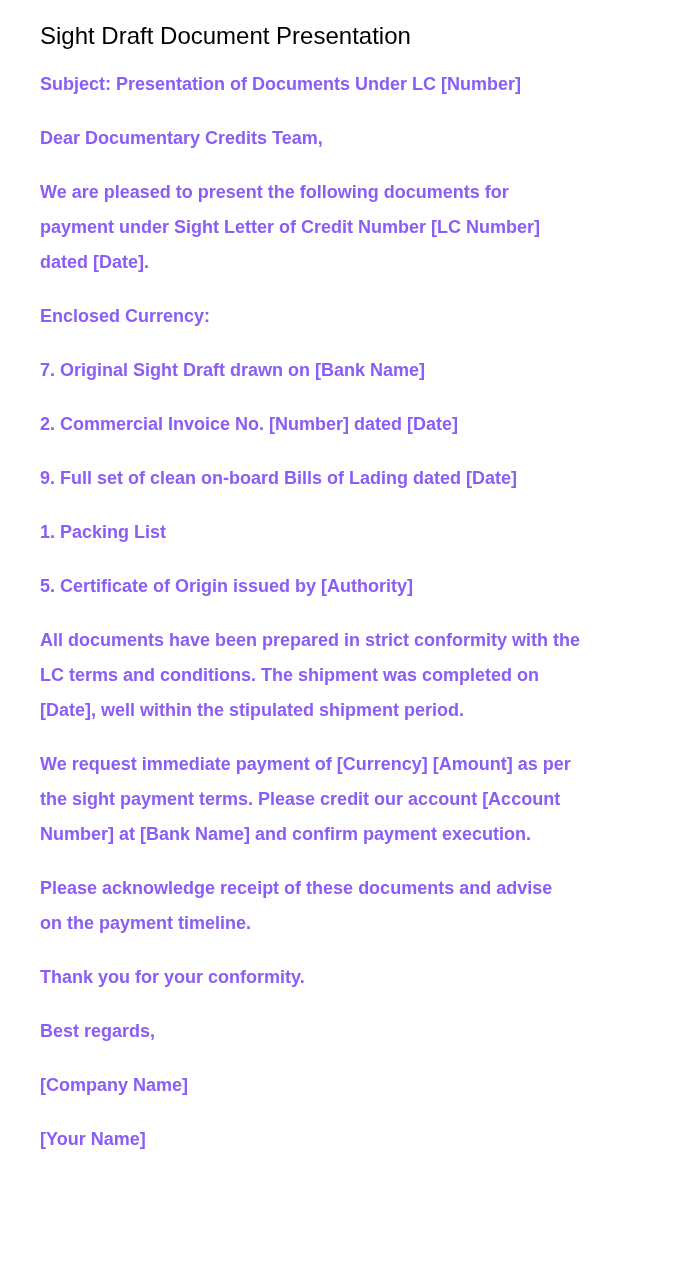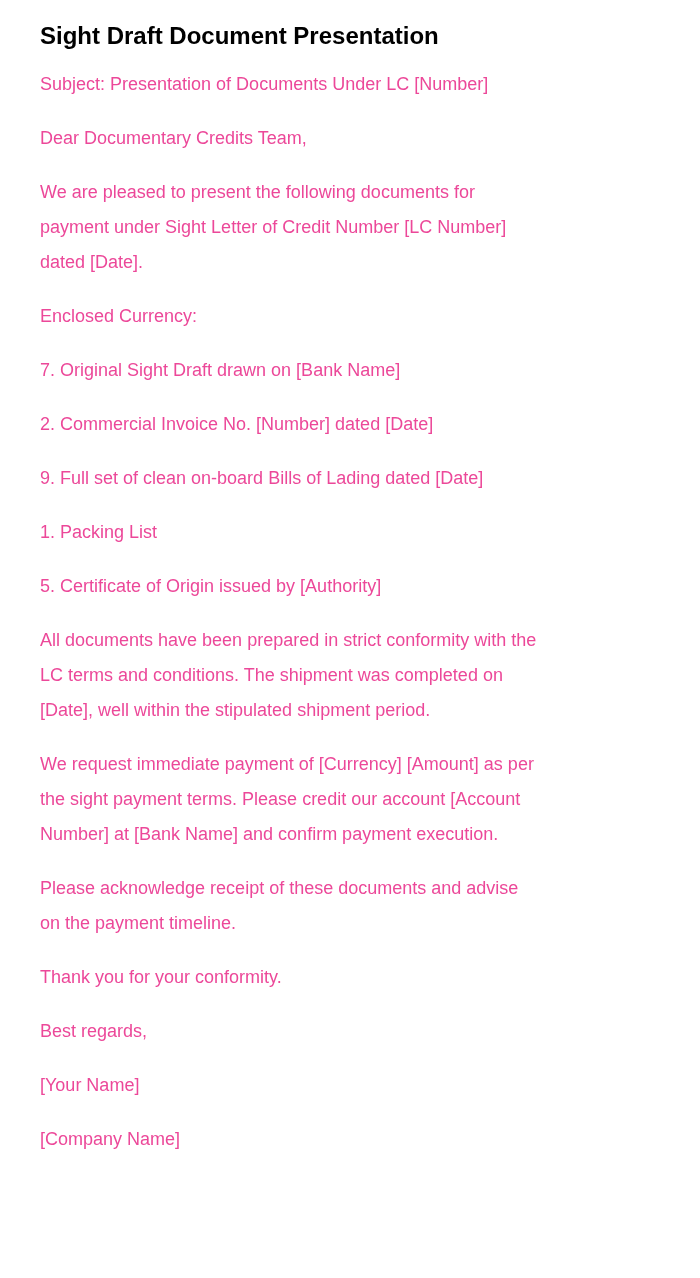--- a/index.html
+++ b/index.html
@@ -18,30 +18,30 @@
     box-sizing: border-box;
     width: 700px;
     min-height: 1278px;
     padding: 21px 40px 30px 40px;
     background: #ffffff;
   }
   .doc-title {
     margin: 0;
     font-size: 24px;
     line-height: 30px;
-    font-weight: 700;
+    font-weight: 400;
     color: #000000;
     letter-spacing: 0;
   }
   .para {
     margin: 19px 0 0 0;
     font-size: 18px;
     line-height: 35px;
-    font-weight: 400;
-    color: #ec4899;
+    font-weight: 700;
+    color: #8b5cf6;
     white-space: pre-line; 
     max-width: 620px;
   }
   .para.first {
     margin-top: 16px;
   }
 </style>
 </head>
 <body>
 
@@ -62,15 +62,15 @@
   <p class="para">All documents have been prepared in strict conformity with the
 LC terms and conditions. The shipment was completed on
 [Date], well within the stipulated shipment period.</p>
   <p class="para">We request immediate payment of [Currency] [Amount] as per
 the sight payment terms. Please credit our account [Account
 Number] at [Bank Name] and confirm payment execution.</p>
   <p class="para">Please acknowledge receipt of these documents and advise
 on the payment timeline.</p>
   <p class="para">Thank you for your conformity.</p>
   <p class="para">Best regards,</p>
+  <p class="para">[Company Name]</p>
   <p class="para">[Your Name]</p>
-  <p class="para">[Company Name]</p>
 </div>
 
 </body></html>

